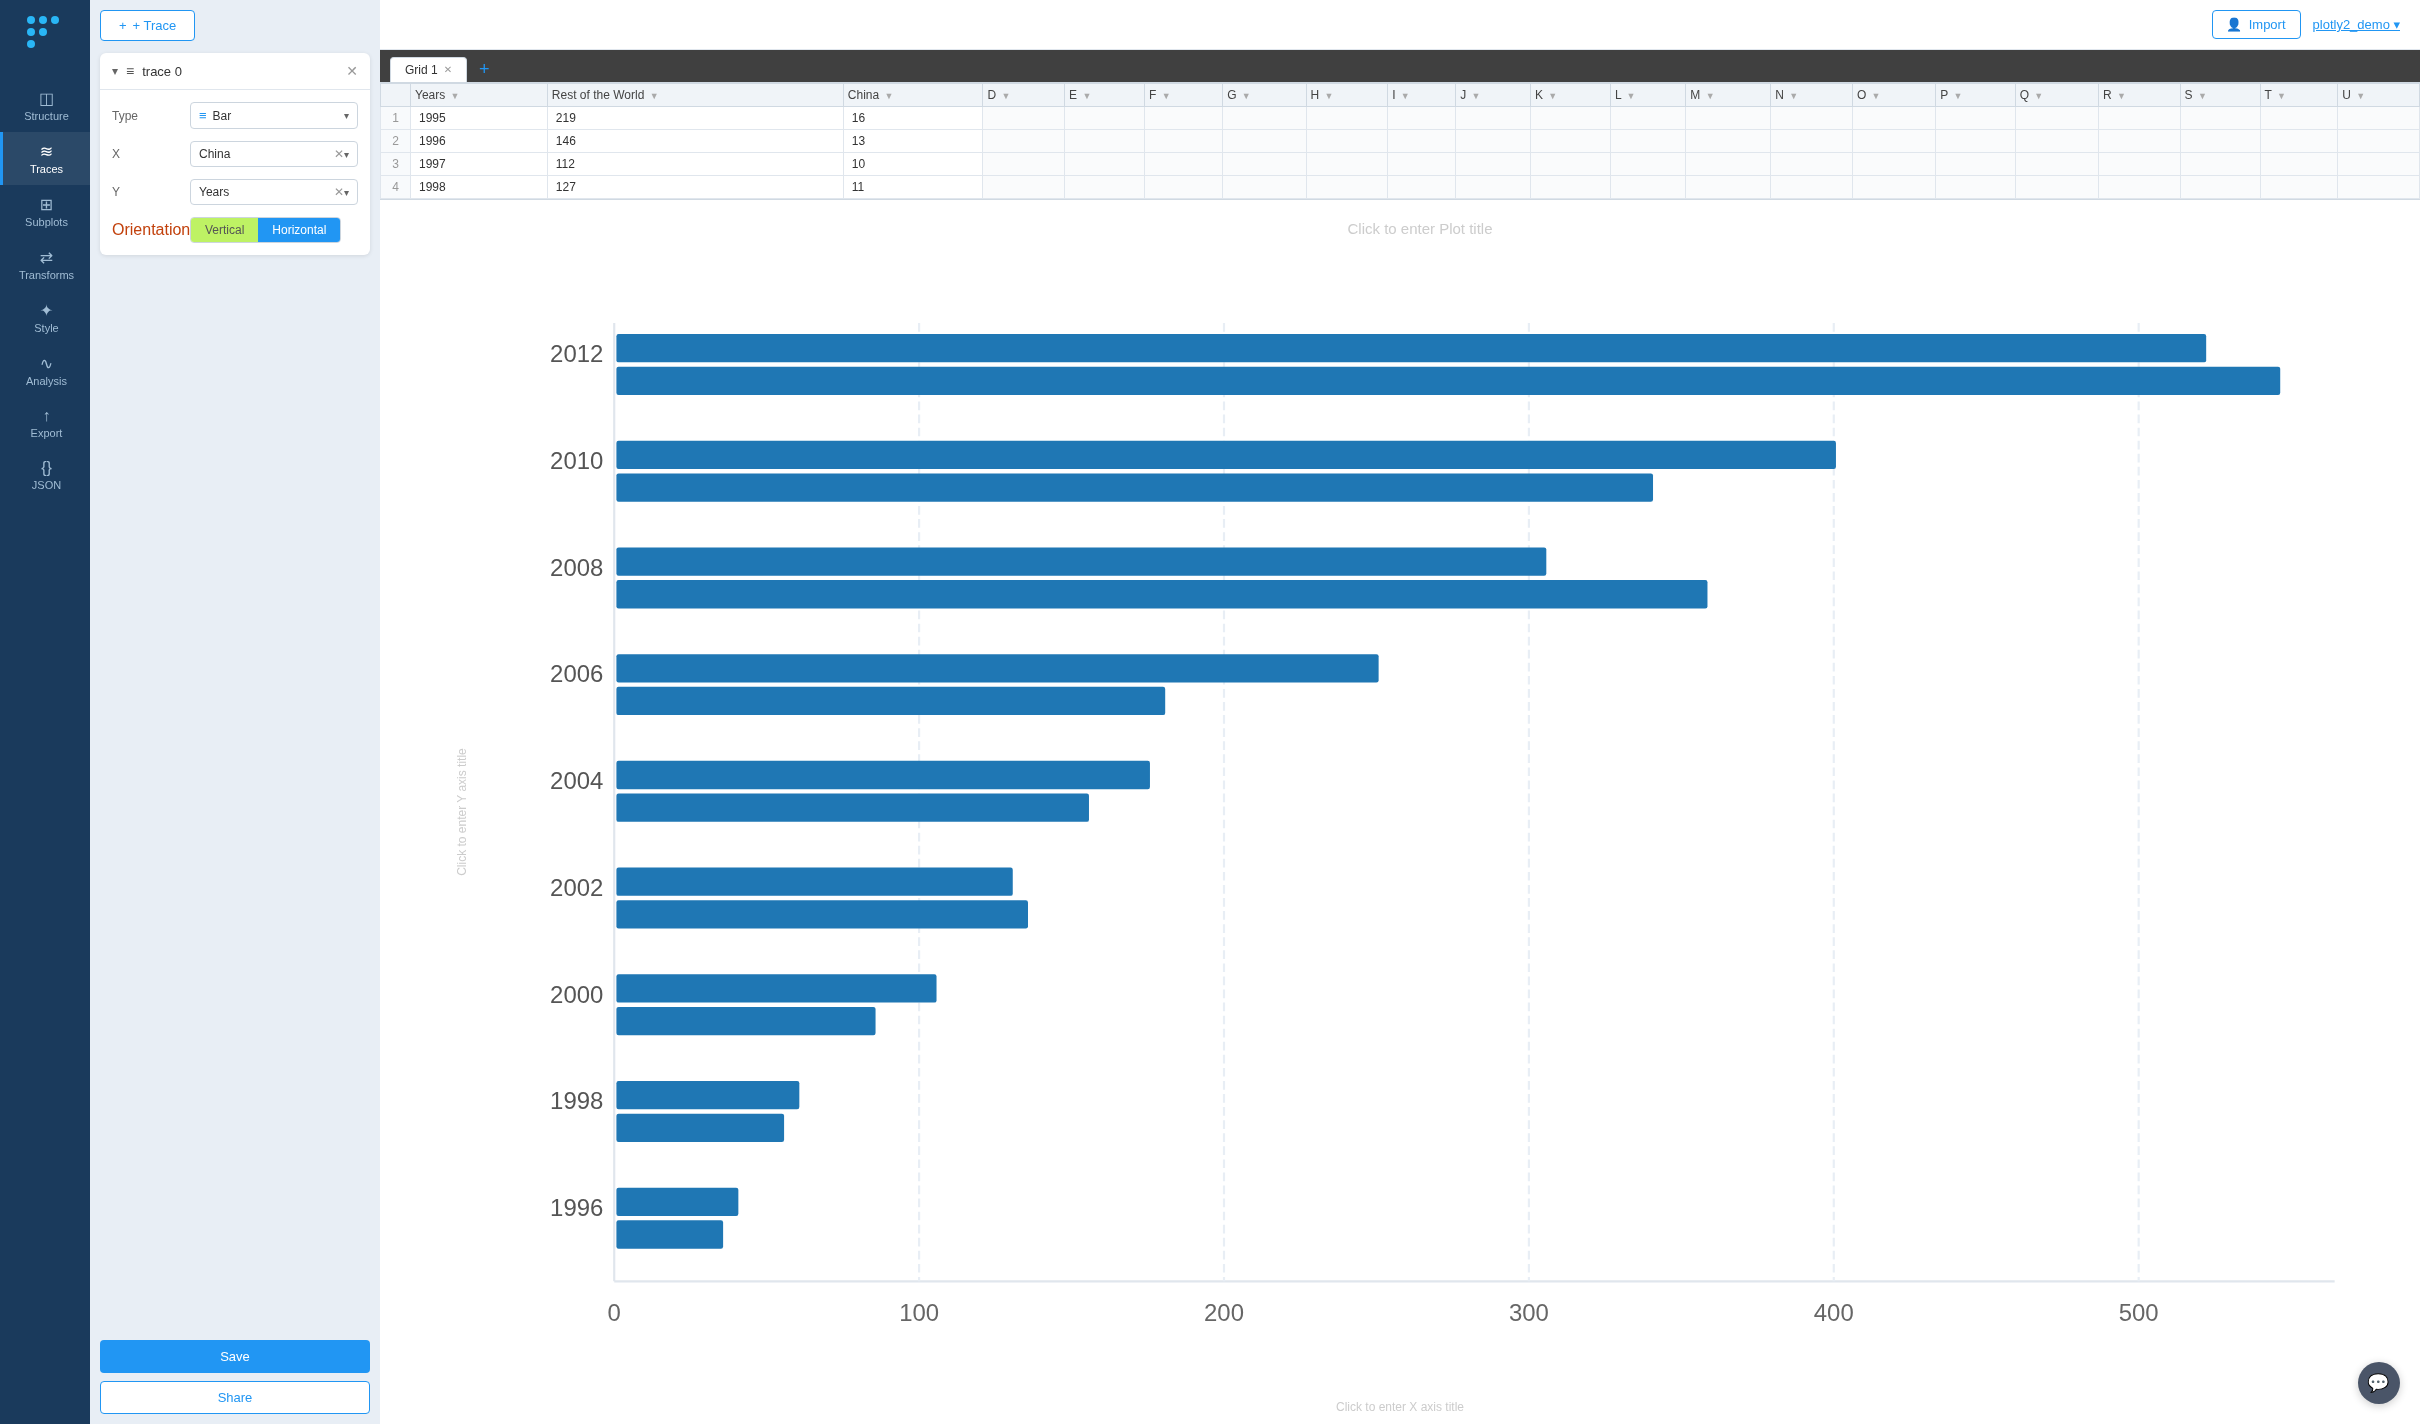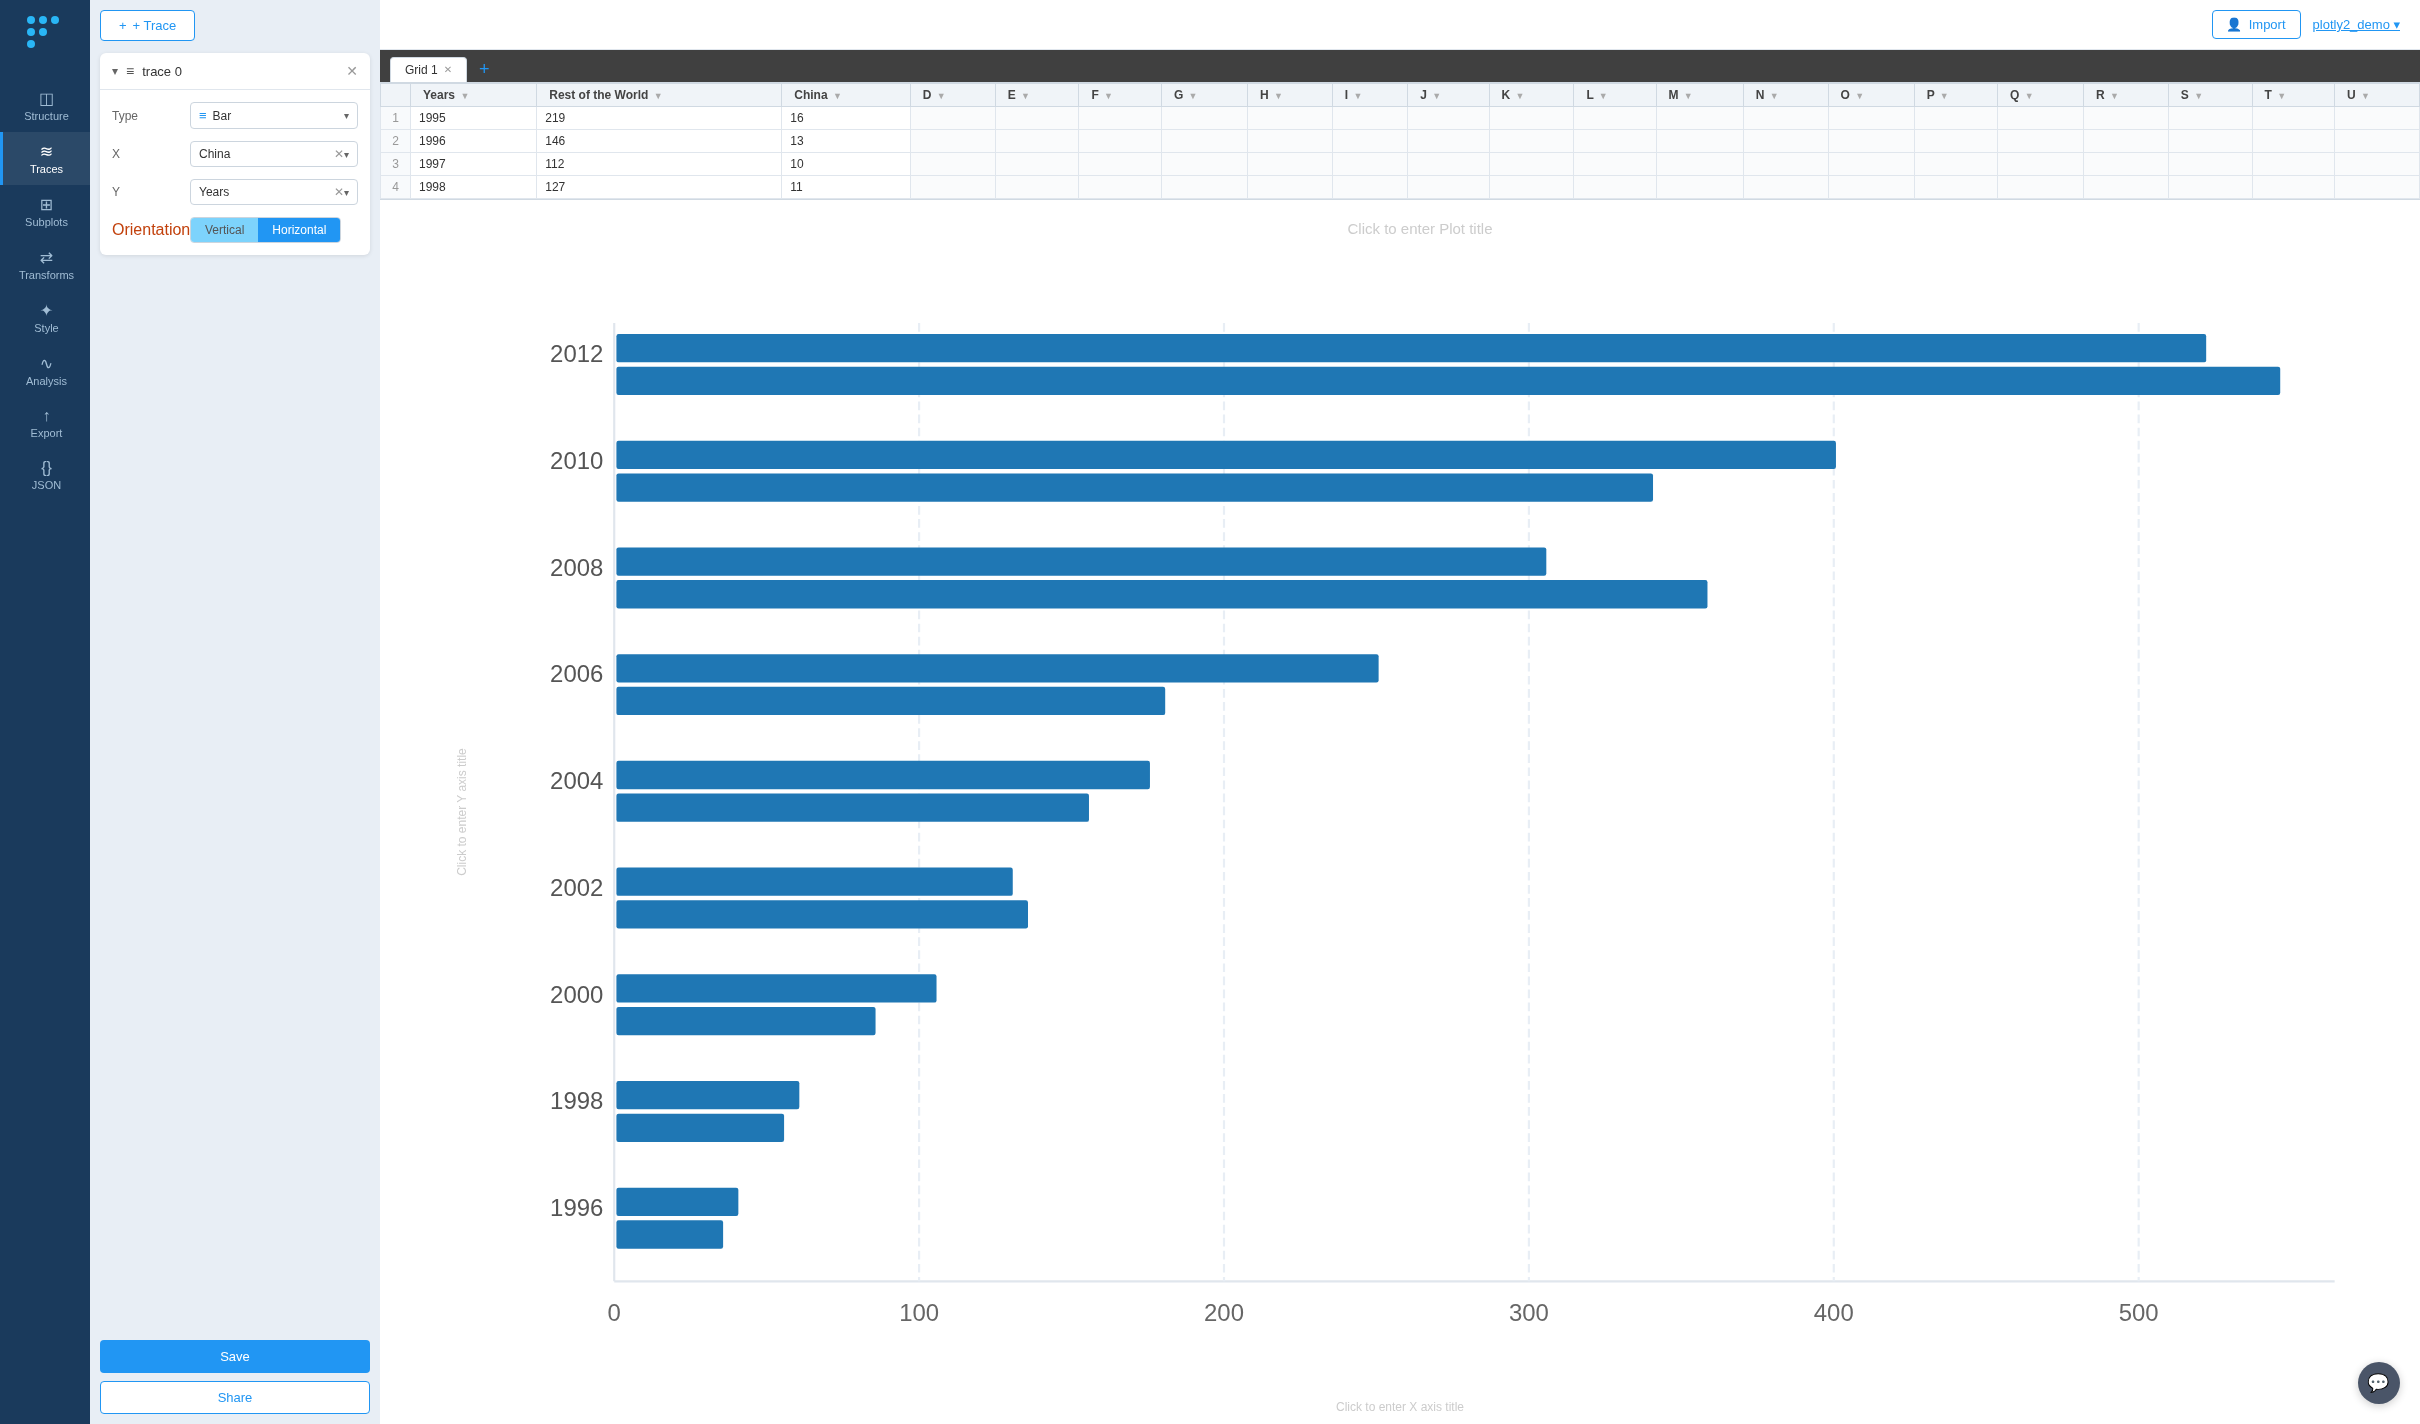--- a/index.html
+++ b/index.html
@@ -123,21 +123,21 @@
     .orientation-btns {
       display: flex;
       border: 1px solid #ccd5de;
       border-radius: 4px;
       overflow: hidden;
     }
     .orientation-btn {
       padding: 5px 14px;
       font-size: 12px;
       cursor: pointer;
-      background: #7dd3fc;
+      background: #bef264;
       color: #555;
       border: none;
     }
     .orientation-btn.active {
       background: #2196f3;
       color: #fff;
     }
 
     
     .panel-footer {
@@ -250,23 +250,23 @@
     }
     .grid-table {
       width: 100%;
       border-collapse: collapse;
       font-size: 12px;
       background: #fff;
     }
     .grid-table th {
       background: #f0f4f8;
       border: 1px solid #d0d9e2;
-      padding: 4px 12px;
+      padding: 4px 4px;
       color: #444;
-      font-weight: 700;
+      font-weight: 400;
       text-align: left;
       position: relative;
     }
     .grid-table th .sort-icon { color: #aaa; font-size: 9px; margin-left: 2px; }
     .grid-table td {
       border: 1px solid #e0e6ed;
       padding: 4px 8px;
       color: #333;
       background: #fff;
     }

